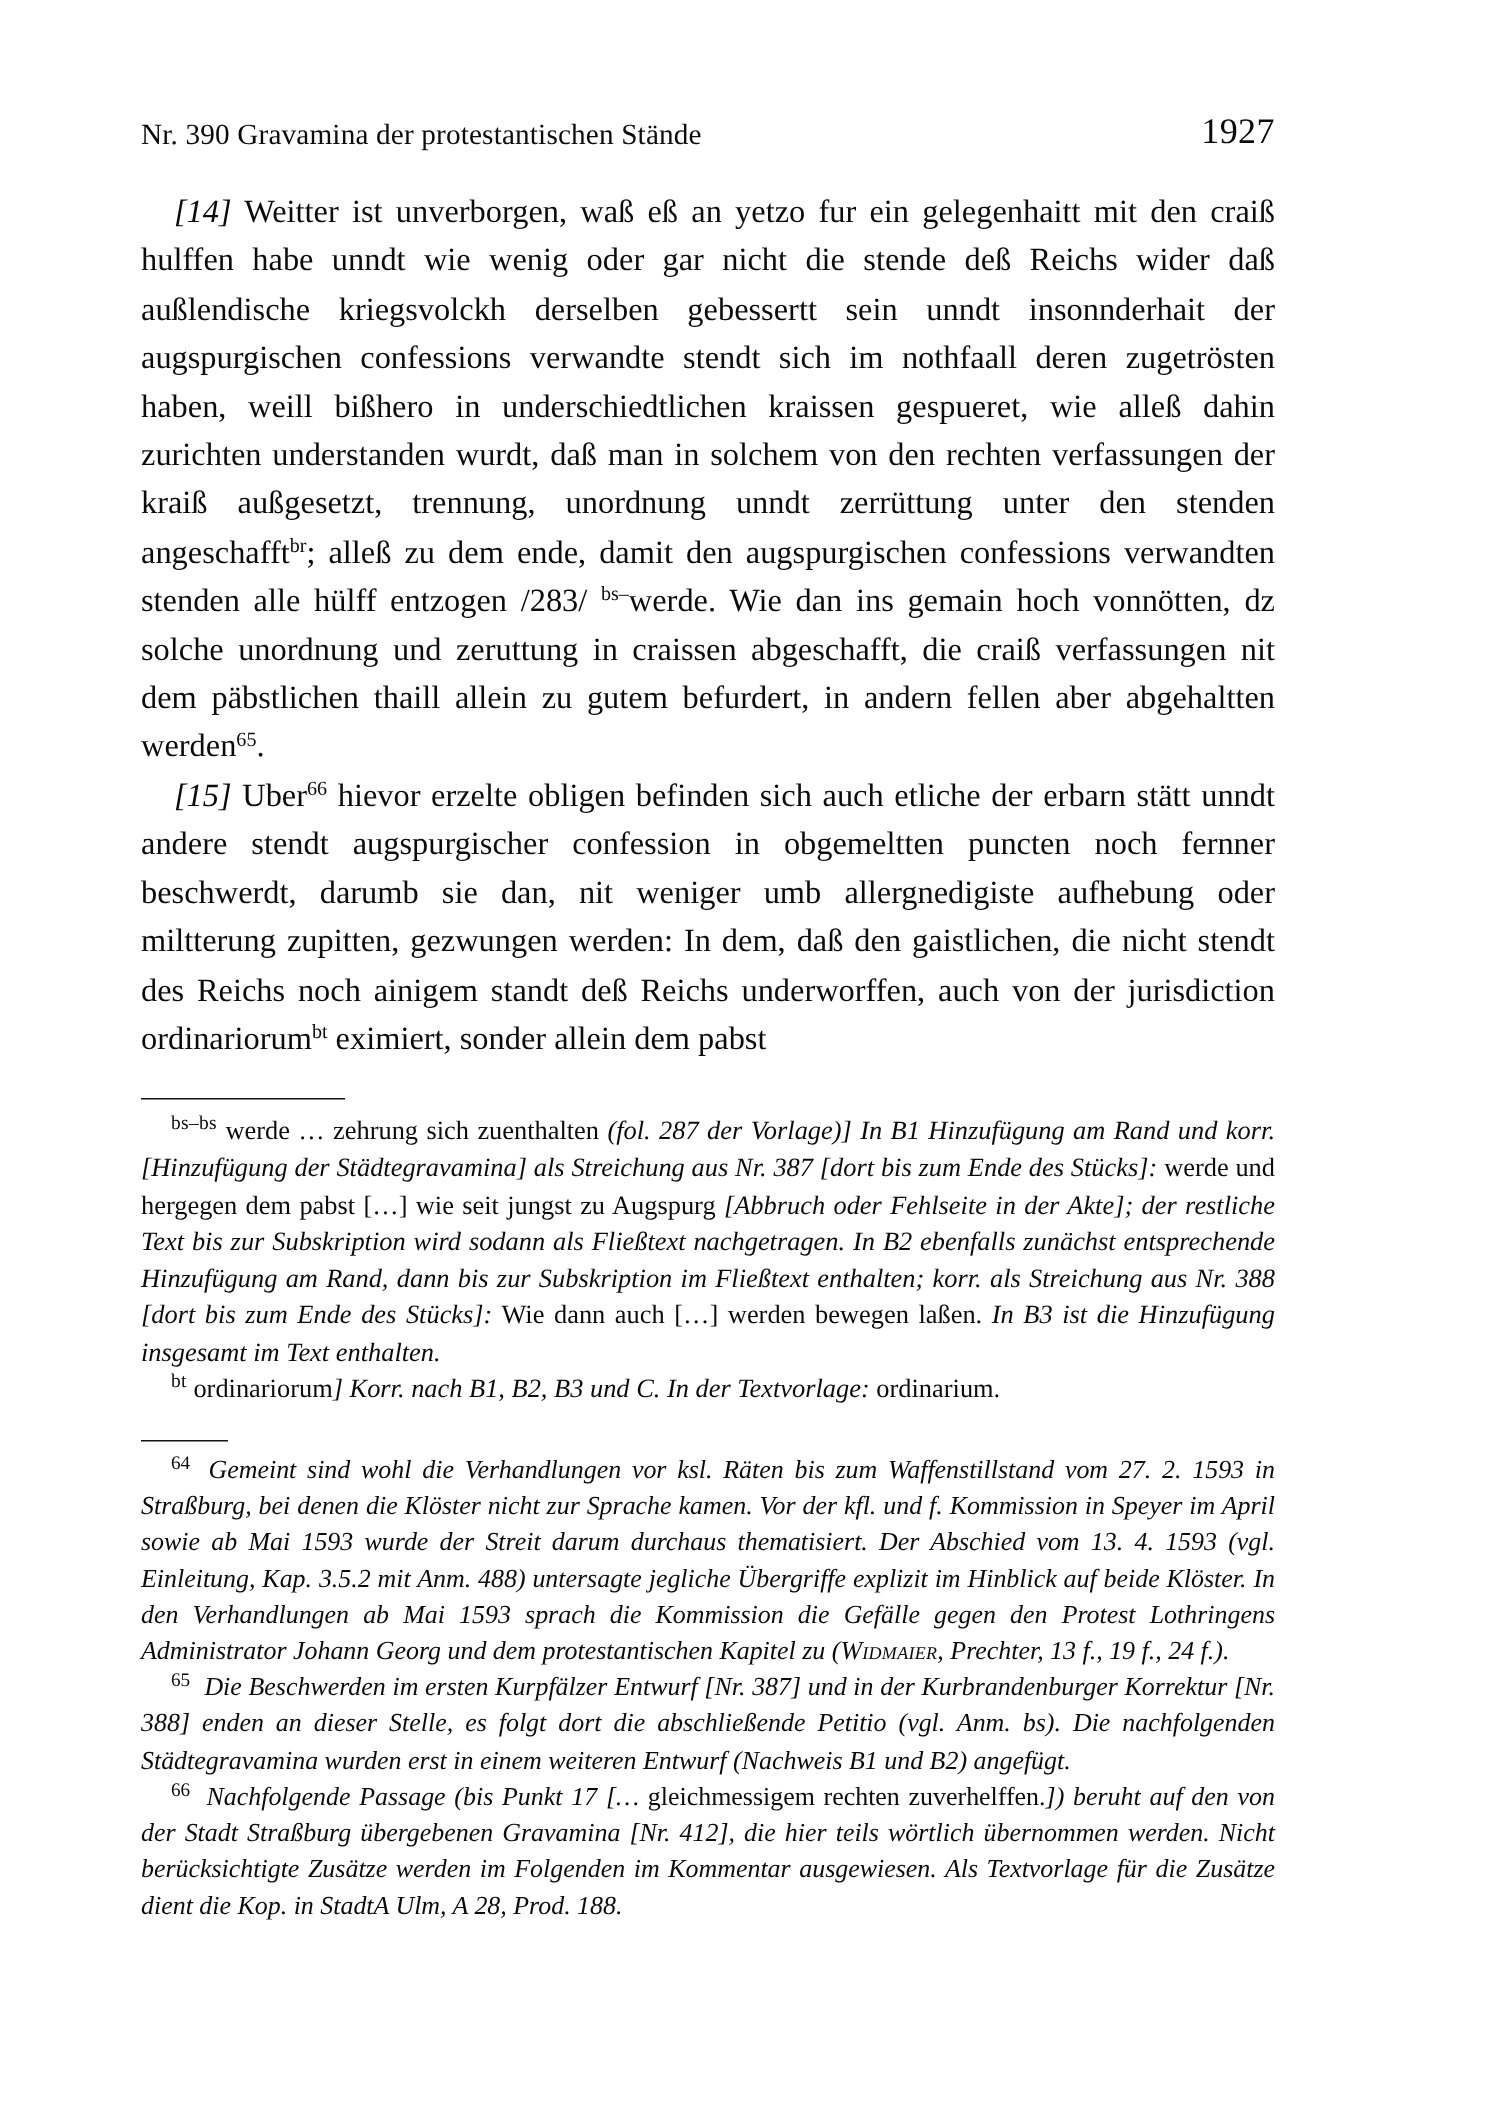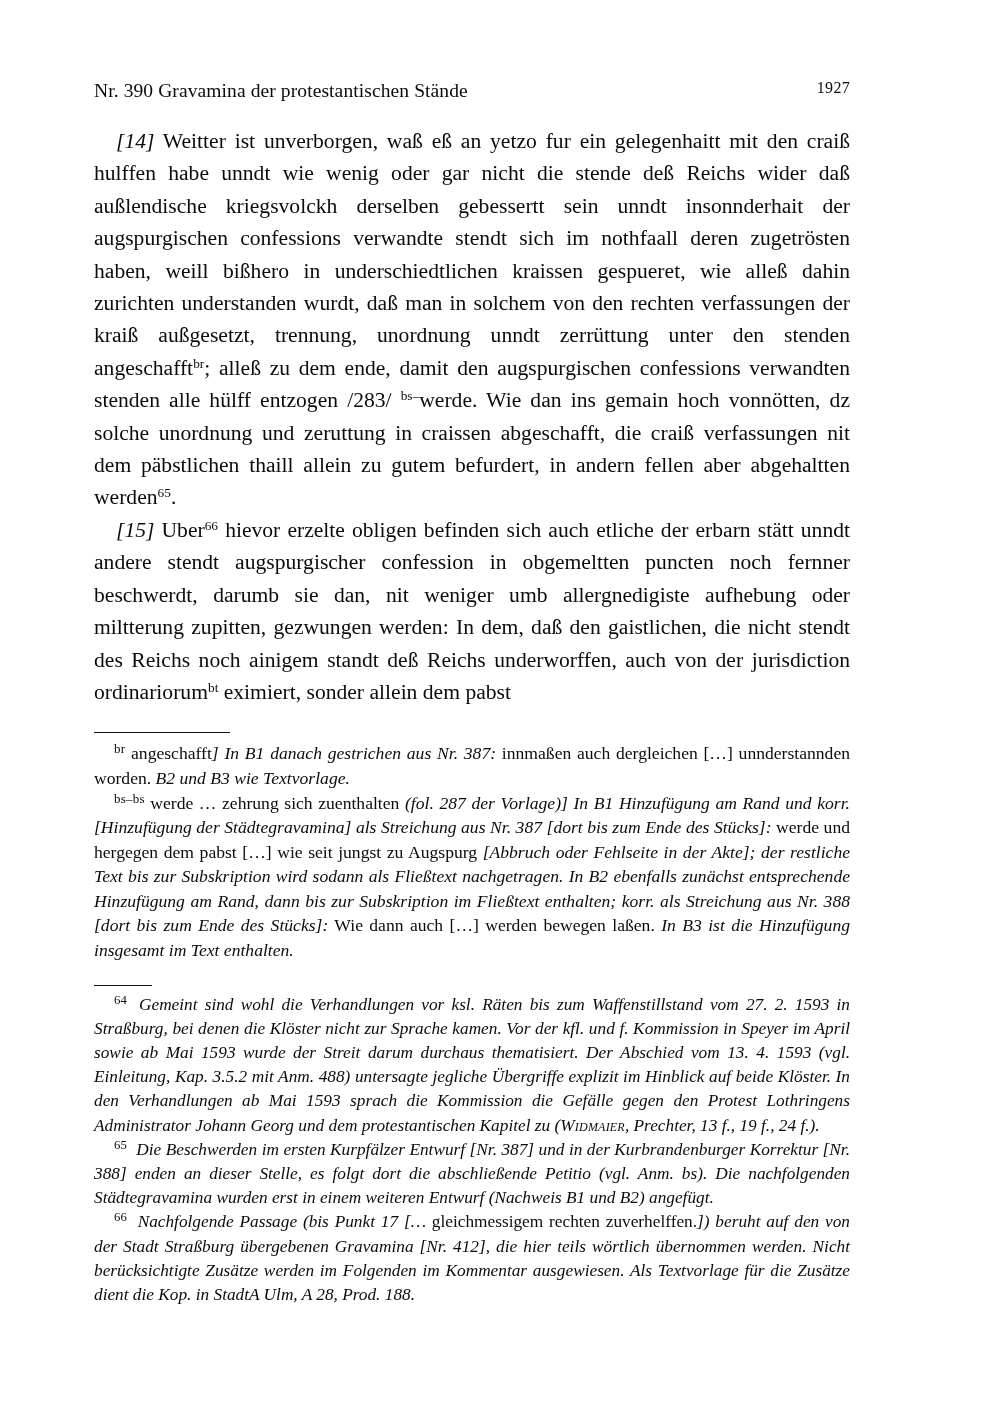--- a/index.html
+++ b/index.html
@@ -40,21 +40,21 @@
     position: absolute;
     left: 0;
     right: 0;
     text-align: left;
     letter-spacing: 0.1px;
   }
   .rh-folio {
     position: absolute;
     right: 0;
     top: -3px;
-    font-size: 16px;
+    font-size: 24px;
     letter-spacing: 0.3px;
   }
 
   
   .body {
     margin-top: 17px;
     font-size: 21.6px;
     line-height: 32.4px;
     text-align: justify;
     text-justify: inter-word;
@@ -146,22 +146,22 @@
       <div class="rh-folio">1927</div>
     </div>
 
     <div class="body" id="body-text">
         <p class="indent"><span class="ital">[14]</span><span class="roman"> Weitter ist unverborgen, waß eß an yetzo fur ein gelegenhaitt mit den craiß hulffen habe unndt wie wenig oder gar nicht die stende deß Reichs wider daß außlendische kriegsvolckh derselben gebessertt sein unndt insonnderhait der augspurgischen confessions verwandte stendt sich im nothfaall deren zugetrösten haben, weill bißhero in underschiedtlichen kraissen gespueret, wie alleß dahin zurichten understanden wurdt, daß man in solchem von den rechten verfassungen der kraiß außgesetzt, trennung, unordnung unndt zerrüttung unter den stenden angeschafft</span><sup>br</sup><span class="roman">; alleß zu dem ende, damit den augspurgischen confessions verwandten stenden alle hülff entzogen /283/ </span><sup>bs–</sup><span class="roman">werde. Wie dan ins gemain hoch vonnötten, dz solche unordnung und zeruttung in craissen abgeschafft, die craiß verfassungen nit dem päbstlichen thaill allein zu gutem befurdert, in andern fellen aber abgehaltten werden</span><sup>65</sup><span class="roman">.</span></p>
         <p class="indent"><span class="ital">[15]</span><span class="roman"> Uber</span><sup>66</sup><span class="roman"> hievor erzelte obligen befinden sich auch etliche der erbarn stätt unndt andere stendt augspurgischer confession in obgemeltten puncten noch fernner beschwerdt, darumb sie dan, nit weniger umb allergnedigiste aufhebung oder miltterung zupitten, gezwungen werden: In dem, daß den gaistlichen, die nicht stendt des Reichs noch ainigem standt deß Reichs underworffen, auch von der jurisdiction ordinariorum</span><sup>bt</sup><span class="roman"> eximiert, sonder allein dem pabst</span></p>
       </div>
 
     <hr class="rule rule-app">
     <div class="apparatus" id="apparatus-text">
-        <p><span class="siglum">br</span> <span class="roman">angeschafft</span><span class="ital">] In B1 danach gestrichen aus Nr. 387:</span><span class="roman"> innmaßen auch dergleichen […] unnderstannden worden. </span><span class="ital">B2 und B3 wie Textvorlage.</span></p>
         <p><span class="siglum">bs–bs</span> <span class="roman">werde … zehrung sich zuenthalten </span><span class="ital">(fol. 287 der Vorlage)] In B1 Hinzufügung am Rand und korr. [Hinzufügung der Städtegravamina] als Streichung aus Nr. 387 [dort bis zum Ende des Stücks]:</span><span class="roman"> werde und hergegen dem pabst […] wie seit jungst zu Augspurg </span><span class="ital">[Abbruch oder Fehlseite in der Akte]; der restliche Text bis zur Subskription wird sodann als Fließtext nachgetragen. In B2 ebenfalls zunächst entsprechende Hinzufügung am Rand, dann bis zur Subskription im Fließtext enthalten; korr. als Streichung aus Nr. 388 [dort bis zum Ende des Stücks]:</span><span class="roman"> Wie dann auch […] werden bewegen laßen. </span><span class="ital">In B3 ist die Hinzufügung insgesamt im Text enthalten.</span></p>
+        <p><span class="siglum">bt</span> <span class="roman">ordinariorum</span><span class="ital">] Korr. nach B1, B2, B3 und C. In der Textvorlage:</span><span class="roman"> ordinarium.</span></p>
       </div>
 
     <hr class="rule rule-fn">
     <div class="footnotes" id="footnote-text">
         <p><span class="fnum">64</span> <span class="ital">Gemeint sind wohl die Verhandlungen vor ksl. Räten bis zum Waffenstillstand vom 27. 2. 1593 in Straßburg, bei denen die Klöster nicht zur Sprache kamen. Vor der kfl. und f. Kommission in Speyer im April sowie ab Mai 1593 wurde der Streit darum durchaus thematisiert. Der Abschied vom 13. 4. 1593 (vgl. Einleitung, Kap. 3.5.2 mit Anm. 488) untersagte jegliche Übergriffe explizit im Hinblick auf beide Klöster. In den Verhandlungen ab Mai 1593 sprach die Kommission die Gefälle gegen den Protest Lothringens Administrator Johann Georg und dem protestantischen Kapitel zu (</span><span class="smallcaps">Widmaier</span><span class="ital">, Prechter, 13 f., 19 f., 24 f.).</span></p>
         <p><span class="fnum">65</span> <span class="ital">Die Beschwerden im ersten Kurpfälzer Entwurf [Nr. 387] und in der Kurbrandenburger Korrektur [Nr. 388] enden an dieser Stelle, es folgt dort die abschließende Petitio (vgl. Anm. bs). Die nachfolgenden Städtegravamina wurden erst in einem weiteren Entwurf (Nachweis B1 und B2) angefügt.</span></p>
         <p><span class="fnum">66</span> <span class="ital">Nachfolgende Passage (bis Punkt 17 [… </span><span class="roman">gleichmessigem rechten zuverhelffen.</span><span class="ital">]) beruht auf den von der Stadt Straßburg übergebenen Gravamina [Nr. 412], die hier teils wörtlich übernommen werden. Nicht berücksichtigte Zusätze werden im Folgenden im Kommentar ausgewiesen. Als Textvorlage für die Zusätze dient die Kop. in StadtA Ulm, A 28, Prod. 188.</span></p>
       </div>
 
   </div>

